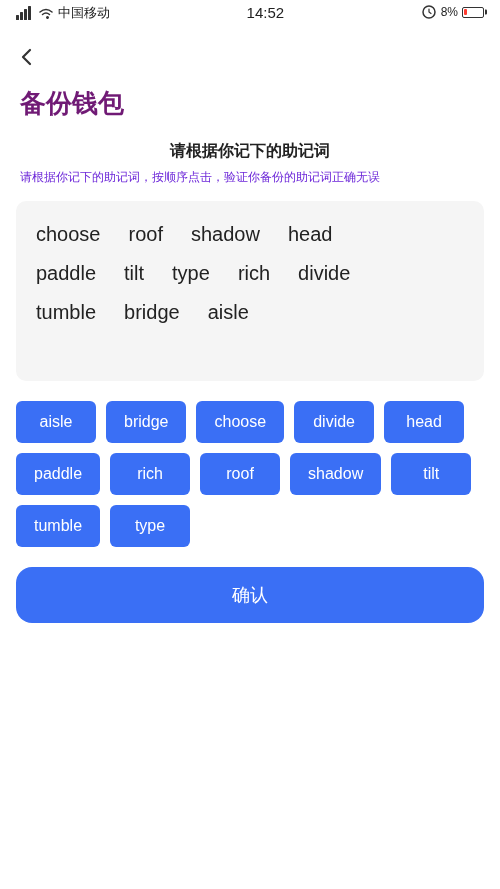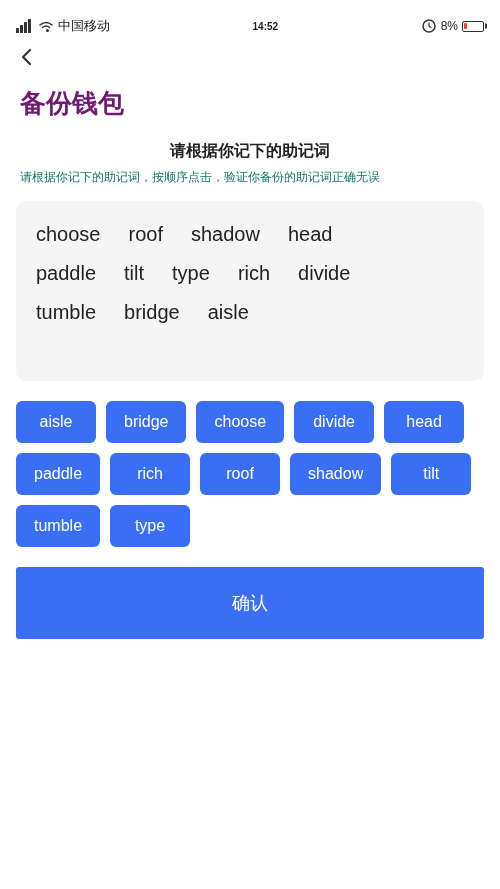--- a/index.html
+++ b/index.html
@@ -10,28 +10,28 @@
       background: #ffffff;
       font-family: -apple-system, "PingFang SC", "Helvetica Neue", Arial, sans-serif;
       color: #222;
       position: relative;
     }
 
     
     .status-bar {
       display: flex;
       justify-content: space-between;
-      align-items: center;
-      padding: 20px 16px 4px 16px;
+      align-items: flex-start;
+      padding: 4px 16px 4px 16px;
       font-size: 13px;
       font-weight: 500;
       height: 36px;
     }
     .status-left { display: flex; align-items: center; gap: 4px; }
-    .status-center { font-size: 10px; font-weight: 700; }
+    .status-center { font-size: 15px; font-weight: 400; }
     .status-right { display: flex; align-items: center; gap: 4px; font-size: 12px; }
     .battery-icon {
       display: inline-flex;
       align-items: center;
     }
     .battery-body {
       width: 22px; height: 11px;
       border: 1.5px solid #333;
       border-radius: 2px;
       position: relative;
@@ -77,21 +77,21 @@
     
     .section-heading {
       text-align: center;
       font-size: 16px;
       font-weight: 600;
       color: #222;
       margin-bottom: 6px;
     }
     .section-desc {
       font-size: 12px;
-      color: #0f766e;
+      color: #6d28d9;
       text-align: left;
       padding: 0 20px;
       margin-bottom: 14px;
       line-height: 1.6;
     }
 
     
     .word-display-area {
       margin: 0 16px 20px 16px;
       background: #f5f5f5;
@@ -135,22 +135,22 @@
 
     
     .confirm-btn-wrap {
       padding: 0 16px 30px 16px;
     }
     .confirm-btn {
       width: 100%;
       background: #3a6ff5;
       color: #fff;
       border: none;
-      border-radius: 3px;
-      padding: 24px 0;
+      border-radius: 16px;
+      padding: 16px 0;
       font-size: 18px;
       font-weight: 500;
       cursor: pointer;
       text-align: center;
     }
   </style>
 </head>
 <body>
 
 

